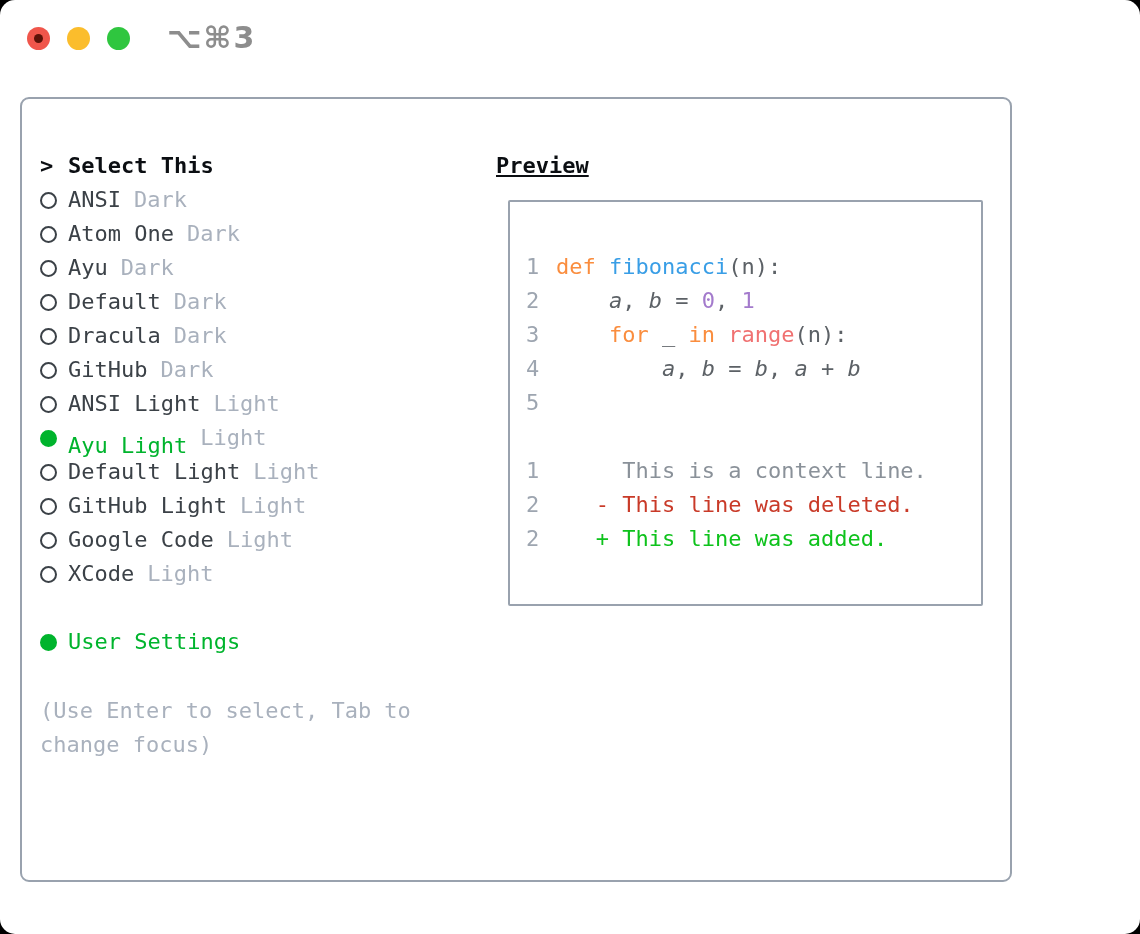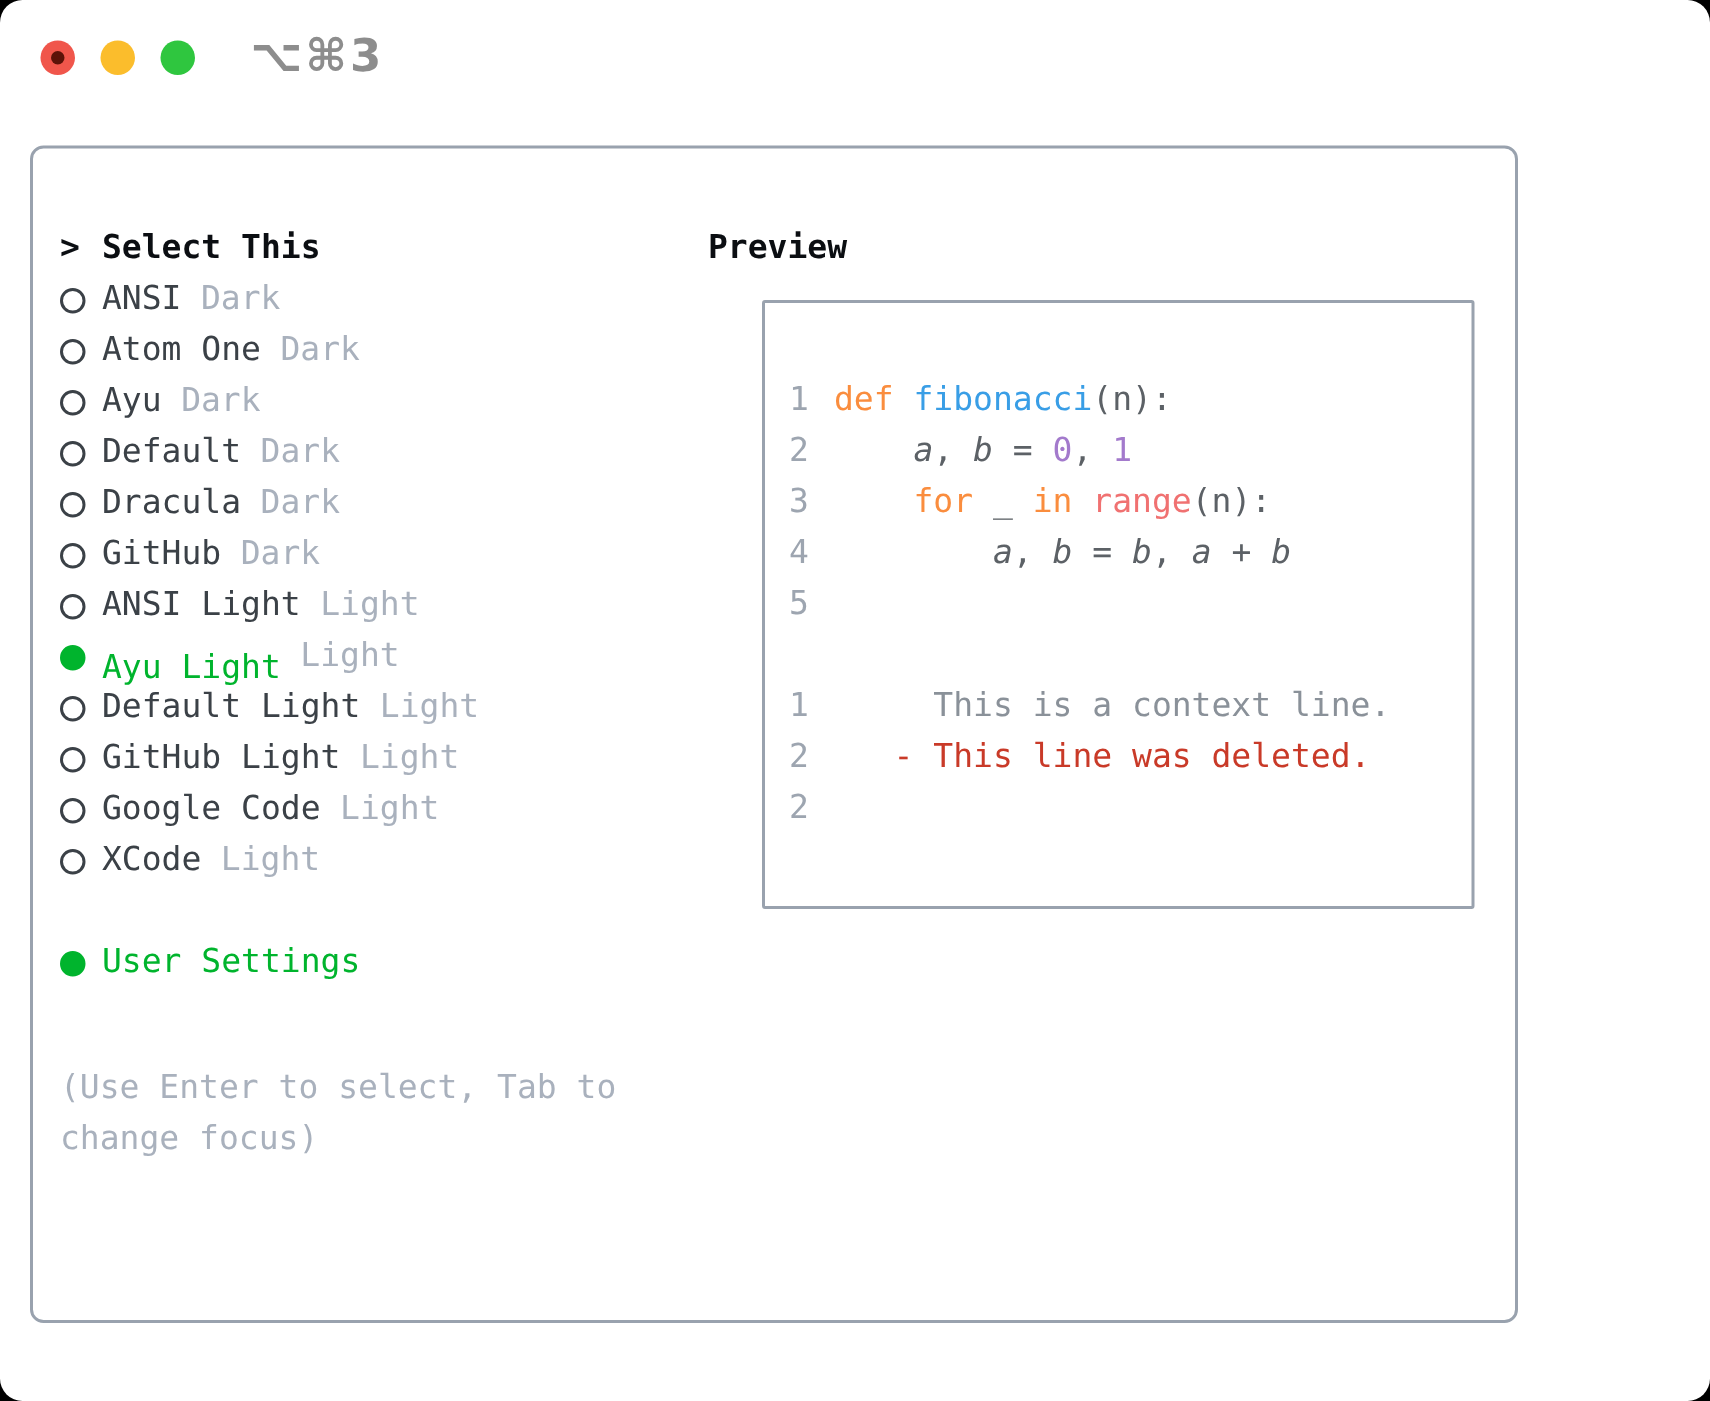--- a/index.html
+++ b/index.html
@@ -69,31 +69,32 @@
   }
   .dot.filled { background: var(--accent-green); border-color: var(--accent-green); }
   .heading { font-weight: bold; color: var(--heading-text); }
   .subheading { color: #16181c; }
   .t-name { color: var(--name-text); }
   .t-variant { color: var(--variant-text); margin-left: 13px; }
   .sel .t-name { color: var(--accent-green); margin-top: 16px; }
   .opt-label { color: var(--name-text); }
   .sel .opt-label { color: var(--accent-green); }
   .help {
-    margin-top: 16px;
+    margin-top: 1px;
     width: 430px;
     font-size: 22px; line-height: 34px;
     color: var(--help-text);
   }
   
   .preview-title {
-    position: absolute; left: 450px; top: 50px;
+    position: absolute; left: 474px; top: 50px;
     height: 34px; line-height: 34px;
     font-size: 22px; font-weight: bold;
     color: var(--heading-text);
+    text-decoration: underline;
   }
   .code-box {
     position: absolute; left: 486px; top: 101px;
     width: 475px; height: 406px;
     border: 2px solid var(--border-gray);
     border-radius: 2px;
     box-sizing: border-box;
     padding: 48px 0 0 16px;
     overflow: hidden;
     background: #fff;
@@ -167,18 +168,18 @@
           <div class="code-row"><span class="ln">1</span><span class="code-text"><span class="tok-keyword">def</span><span class="tok-plain"> </span><span class="tok-function">fibonacci</span><span class="tok-plain">(n):</span></span></div>
           <div class="code-row"><span class="ln">2</span><span class="code-text"><span class="tok-plain">    </span><span class="tok-variable">a</span><span class="tok-plain">, </span><span class="tok-variable">b</span><span class="tok-plain"> = </span><span class="tok-number">0</span><span class="tok-plain">, </span><span class="tok-number">1</span></span></div>
           <div class="code-row"><span class="ln">3</span><span class="code-text"><span class="tok-plain">    </span><span class="tok-keyword">for</span><span class="tok-plain"> _ </span><span class="tok-keyword">in</span><span class="tok-plain"> </span><span class="tok-builtin">range</span><span class="tok-plain">(n):</span></span></div>
           <div class="code-row"><span class="ln">4</span><span class="code-text"><span class="tok-plain">        </span><span class="tok-variable">a</span><span class="tok-plain">, </span><span class="tok-variable">b</span><span class="tok-plain"> = </span><span class="tok-variable">b</span><span class="tok-plain">, </span><span class="tok-variable">a</span><span class="tok-plain"> + </span><span class="tok-variable">b</span></span></div>
           <div class="code-row"><span class="ln">5</span></div>
         </div>
       <div class="code-row"></div>
       <div id="diff-lines">
           <div class="code-row"><span class="ln">1</span><span class="code-text diff-context">     This is a context line.</span></div>
           <div class="code-row"><span class="ln">2</span><span class="code-text diff-deleted">   - This line was deleted.</span></div>
-          <div class="code-row"><span class="ln">2</span></div>
+          <div class="code-row"><span class="ln">2</span><span class="code-text diff-added">   + This line was added.</span></div>
         </div>
     </div>
 
   </div>
 </div>
 
 </body></html>

